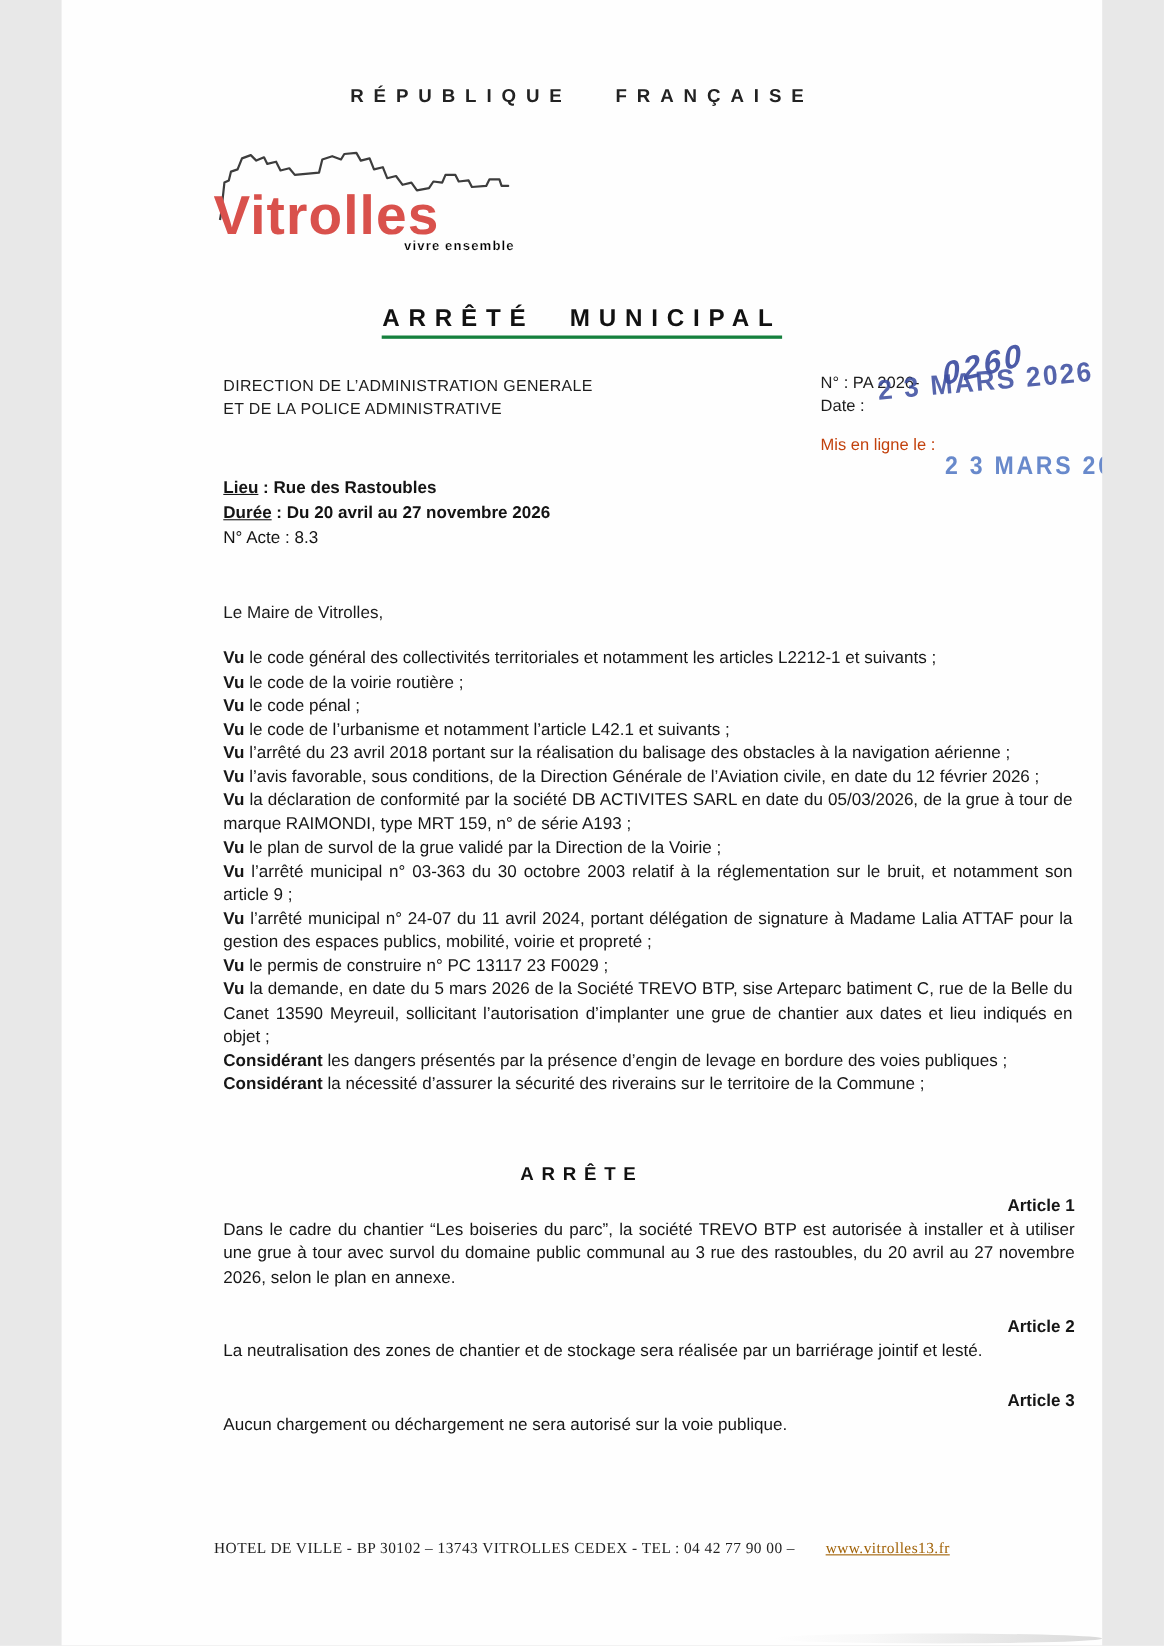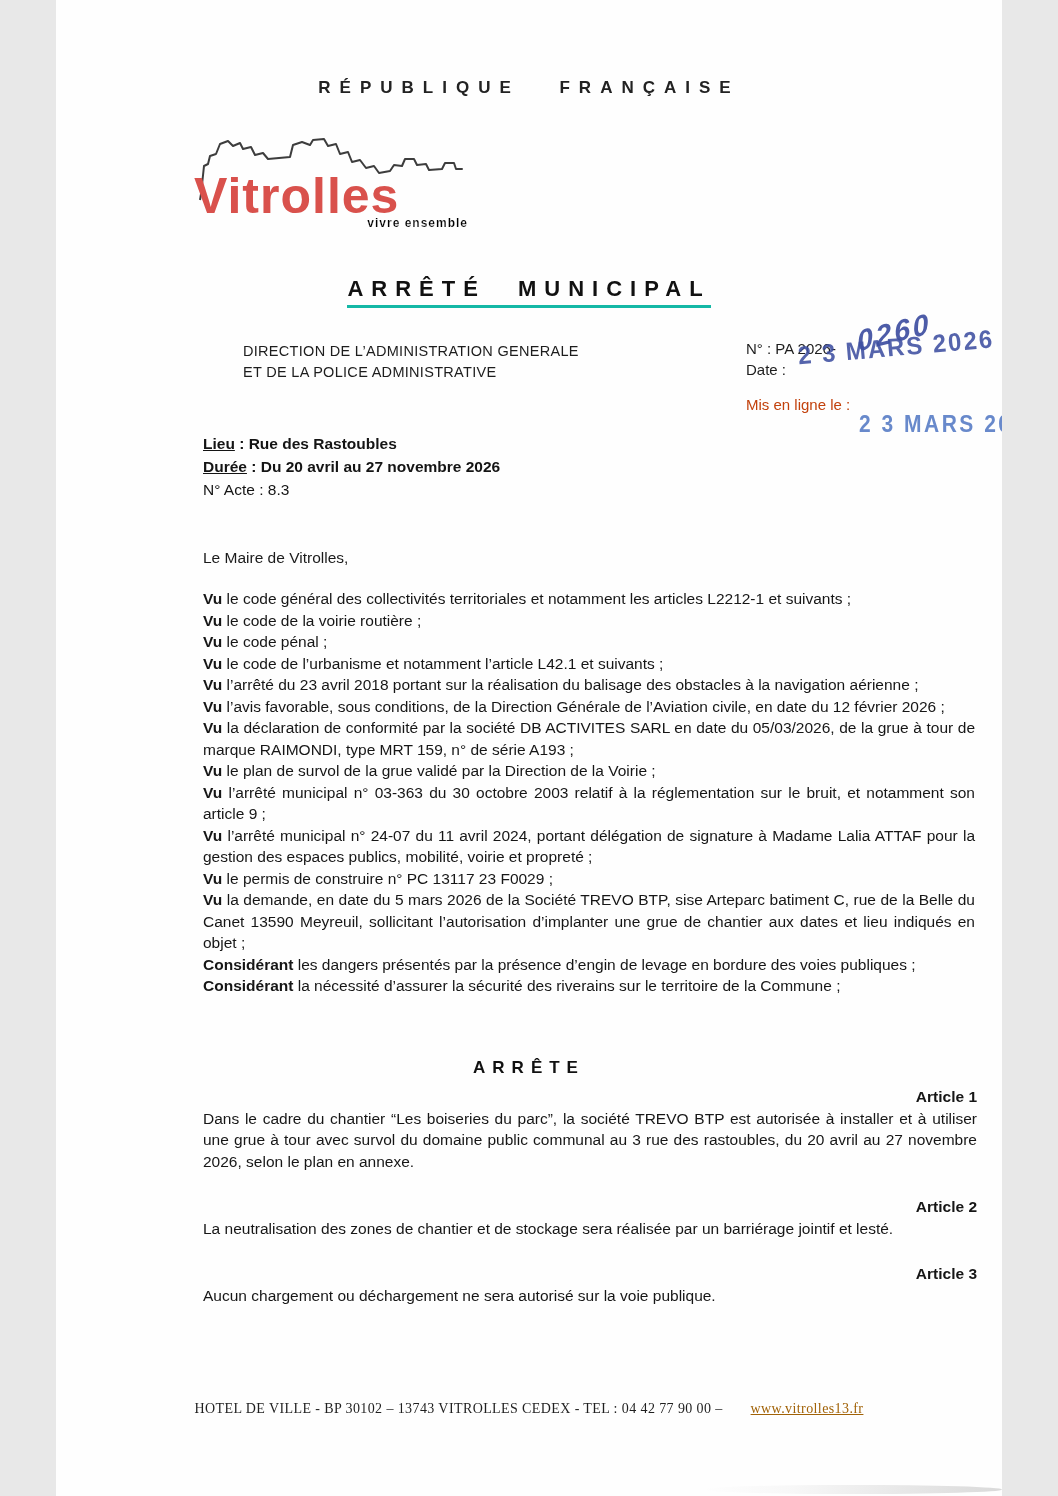--- a/index.html
+++ b/index.html
@@ -33,26 +33,26 @@
     text-align:right;margin-top:0px;padding-right:6px;
     font-weight:bold;-webkit-text-stroke:0.2px #fff;
   }
   .doc-title{
     position:absolute;top:276px;left:0;width:100%;text-align:center;
   }
   .doc-title span{
     display:inline-block;
     font-size:22px;font-weight:bold;color:#111;
     letter-spacing:8px;word-spacing:18px;
-    border-bottom:3px solid #14b8a6;padding-bottom:3px;
+    border-bottom:3px solid #15803d;padding-bottom:3px;
   }
   
   .direction{
     position:absolute;top:341px;left:147px;width:430px;
-    font-size:14.5px;line-height:21px;letter-spacing:0.3px;color:#1d1d1d;margin-left:40px;
+    font-size:14.5px;line-height:21px;letter-spacing:0.3px;color:#1d1d1d;
   }
   .ref-block{
     position:absolute;top:338px;left:690px;width:300px;
     font-size:15px;line-height:21px;color:#1d1d1d;
   }
   .ref-online{
     position:absolute;top:396px;left:690px;
     font-size:15px;color:#c2410c;
   }
   .stamp{

